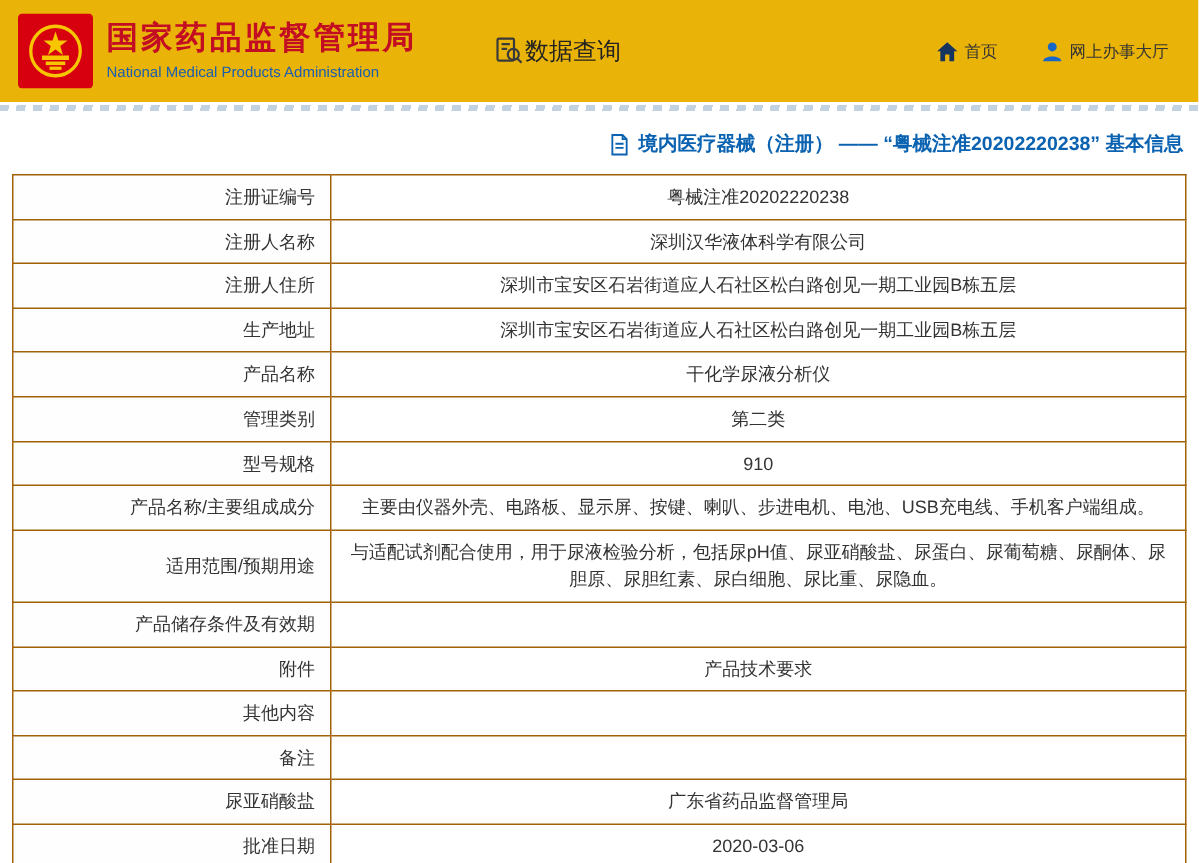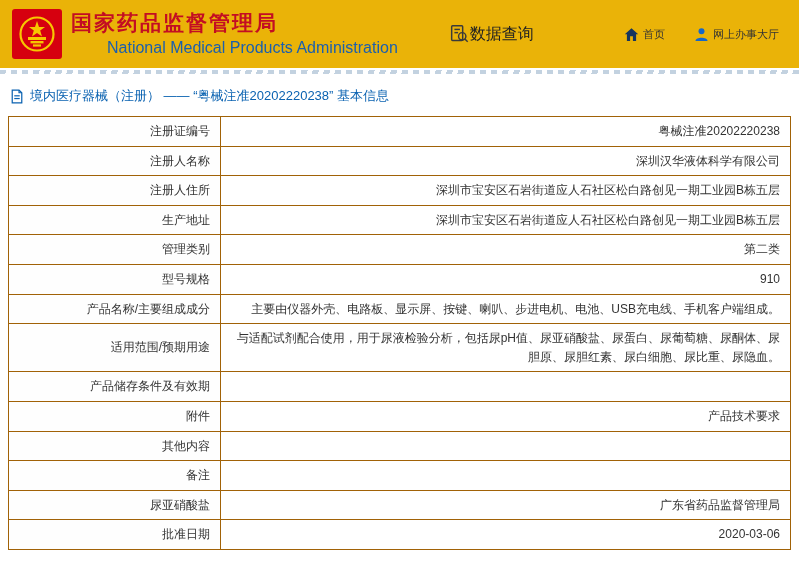--- a/index.html
+++ b/index.html
@@ -16,21 +16,21 @@
     padding:9px 16px 9px 12px;
     background:#eab308;
   }
   .brand { display:flex; align-items:center; gap:9px; }
   .emblem { width:50px; height:50px; flex:0 0 auto; }
   .brand-cn {
     color:#c30d23; font-size:21px; font-weight:bold;
     letter-spacing:2px; line-height:1.15; white-space:nowrap;
   }
   .brand-en {
-    color:#1b5fae; font-size:16px; margin-top:4px; white-space:nowrap;margin-left:36px;
+    color:#1b5fae; font-size:10px; margin-top:4px; white-space:nowrap;
   }
 
   .tool-title {
     display:flex; align-items:center; gap:0;
     margin-left:50px;
     font-size:16px; font-weight:normal; color:#222; white-space:nowrap;
   }
 
   .top-nav { margin-left:auto; display:flex; gap:28px; padding-right:4px; }
   .nav-item {
@@ -42,41 +42,41 @@
   .divider {
     height:4px; margin:2px 0 0 0;
     background:repeating-linear-gradient(100deg,
       #c3d2e0 0px, #c3d2e0 6px, transparent 6px, transparent 11px);
   }
 
   
   .breadcrumb {
     display:flex; align-items:center; gap:6px;
     padding:13px 10px 9px 10px;
-    color:#0a62b1; font-size:13px; font-weight:normal;
+    color:#0a62b1; font-size:13px; font-weight:bold;justify-content:flex-end;
   }
 
   
   table.info {
     border-collapse:collapse;
     width:783px; margin:2px 8px 8px 8px;
     table-layout:fixed;
   }
   table.info td {
     border:1px solid #a16207;
     font-size:12px; color:#333;
     padding:5px 10px;
     line-height:1.55;
     word-break:break-all;
   }
   td.cell-label {
     width:212px; text-align:right; padding-right:16px;
     background:#fefefe;
   }
-  td.cell-value { text-align:right; }
+  td.cell-value { text-align:center; }
 
   svg { display:block; }
 </style>
 </head>
 <body>
 
 <header class="topbar">
   <div class="brand">
     <span class="emblem">
       <svg width="50" height="50" viewBox="0 0 50 50">
@@ -154,20 +154,24 @@
     </tr>
     <tr>
       <td class="cell-label">注册人住所</td>
       <td class="cell-value">深圳市宝安区石岩街道应人石社区松白路创见一期工业园B栋五层</td>
     </tr>
     <tr>
       <td class="cell-label">生产地址</td>
       <td class="cell-value">深圳市宝安区石岩街道应人石社区松白路创见一期工业园B栋五层</td>
     </tr>
     <tr>
+      <td class="cell-label">产品名称</td>
+      <td class="cell-value">干化学尿液分析仪</td>
+    </tr>
+    <tr>
       <td class="cell-label">管理类别</td>
       <td class="cell-value">第二类</td>
     </tr>
     <tr>
       <td class="cell-label">型号规格</td>
       <td class="cell-value">910</td>
     </tr>
     <tr>
       <td class="cell-label">产品名称/主要组成成分</td>
       <td class="cell-value">主要由仪器外壳、电路板、显示屏、按键、喇叭、步进电机、电池、USB充电线、手机客户端组成。</td>

